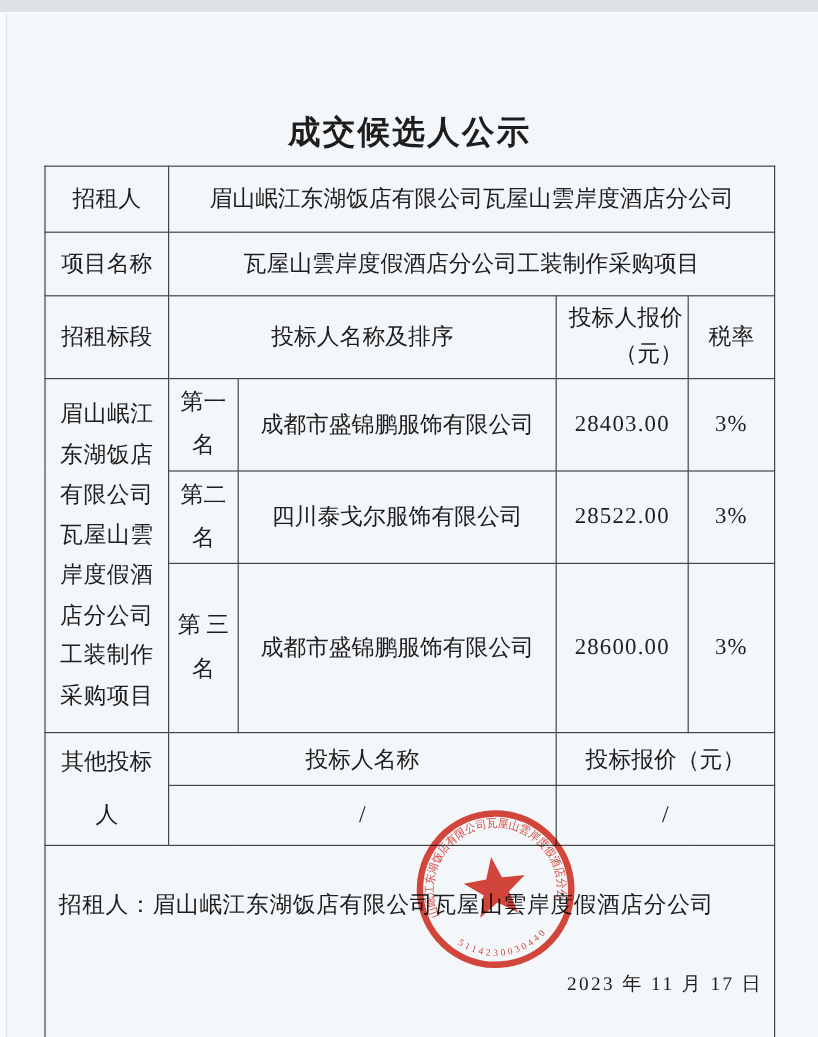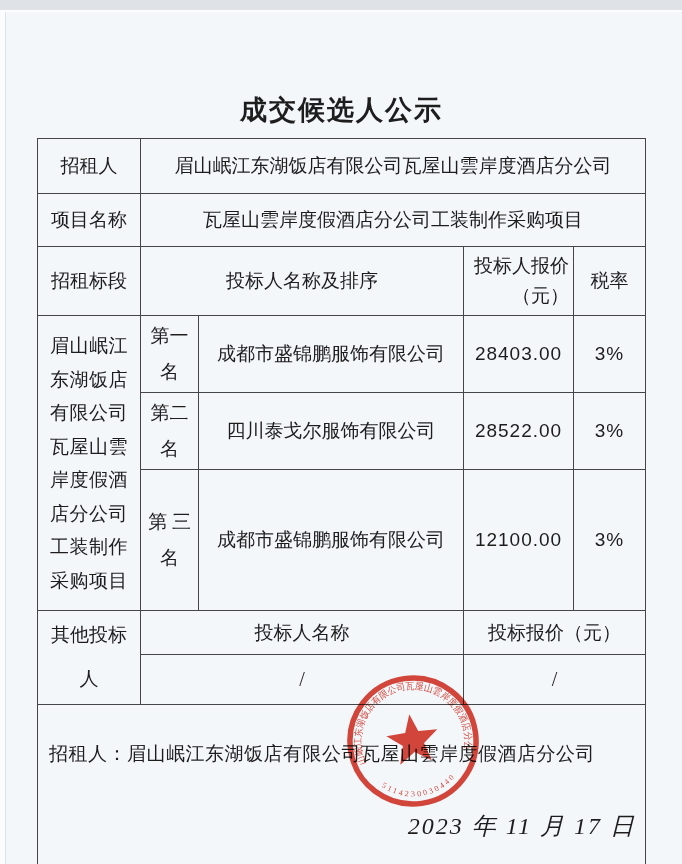--- a/index.html
+++ b/index.html
@@ -42,30 +42,30 @@
   tr.r4{height:73px;} tr.r5{height:77px;} tr.r6{height:141px;}
   tr.r7{height:44px;font-family:Liberation Mono, monospace;} tr.r8{height:50px;} tr.r9{height:163px;}
   td.section-cell{
     line-height:33.5px;
     padding:0 12px;
     letter-spacing:0.5px;
   }
   td.rank-cell div{line-height:36px;}
   td.price-header div{line-height:30px;text-align:right;}
   td.others-label{line-height:44px;padding:0 12px;}
-  td.num{font-family:Liberation Sans, sans-serif;letter-spacing:1px;}
+  td.num{font-family:Liberation Serif, serif;letter-spacing:1px;}
   td.slash{font-size:20px;}
   td.sig-cell{position:relative;padding:0;}
   .sig-line{
     position:absolute;left:11px;top:36px;
     font-size:19px;letter-spacing:0.5px;white-space:nowrap;
   }
   .date-line{
     position:absolute;right:9px;top:105px;
-    font-size:24px;letter-spacing:2px;white-space:nowrap;font-style:italic;
+    font-size:16px;letter-spacing:2px;white-space:nowrap;
   }
   svg.seal{
     position:absolute;left:331px;top:649px;width:164px;height:164px;
     mix-blend-mode:multiply;opacity:.92;
     transform:rotate(-8deg);
     pointer-events:none;
   }
   .seal-text{fill:#d8372b;font-family:"Liberation Serif","DejaVu Serif",serif;}
 </style>
 </head>
@@ -121,21 +121,21 @@
         <td>四川泰戈尔服饰有限公司</td>
         <td class="num">28522.00</td>
         <td class="num">3%</td>
       </tr>
       <tr class="r6">
         <td class="rank-cell">
           <div>第 三</div>
           <div>名</div>
         </td>
         <td>成都市盛锦鹏服饰有限公司</td>
-        <td class="num">12100.00</td>
+        <td class="num">28600.00</td>
         <td class="num">3%</td>
       </tr>
       <tr class="r7">
         <td class="others-label" rowspan="2">其他投标人</td>
         <td colspan="2">投标人名称</td>
         <td colspan="2">投标报价（元）</td>
       </tr>
       <tr class="r8">
         <td colspan="2" class="slash">/</td>
         <td colspan="2" class="slash">/</td>

